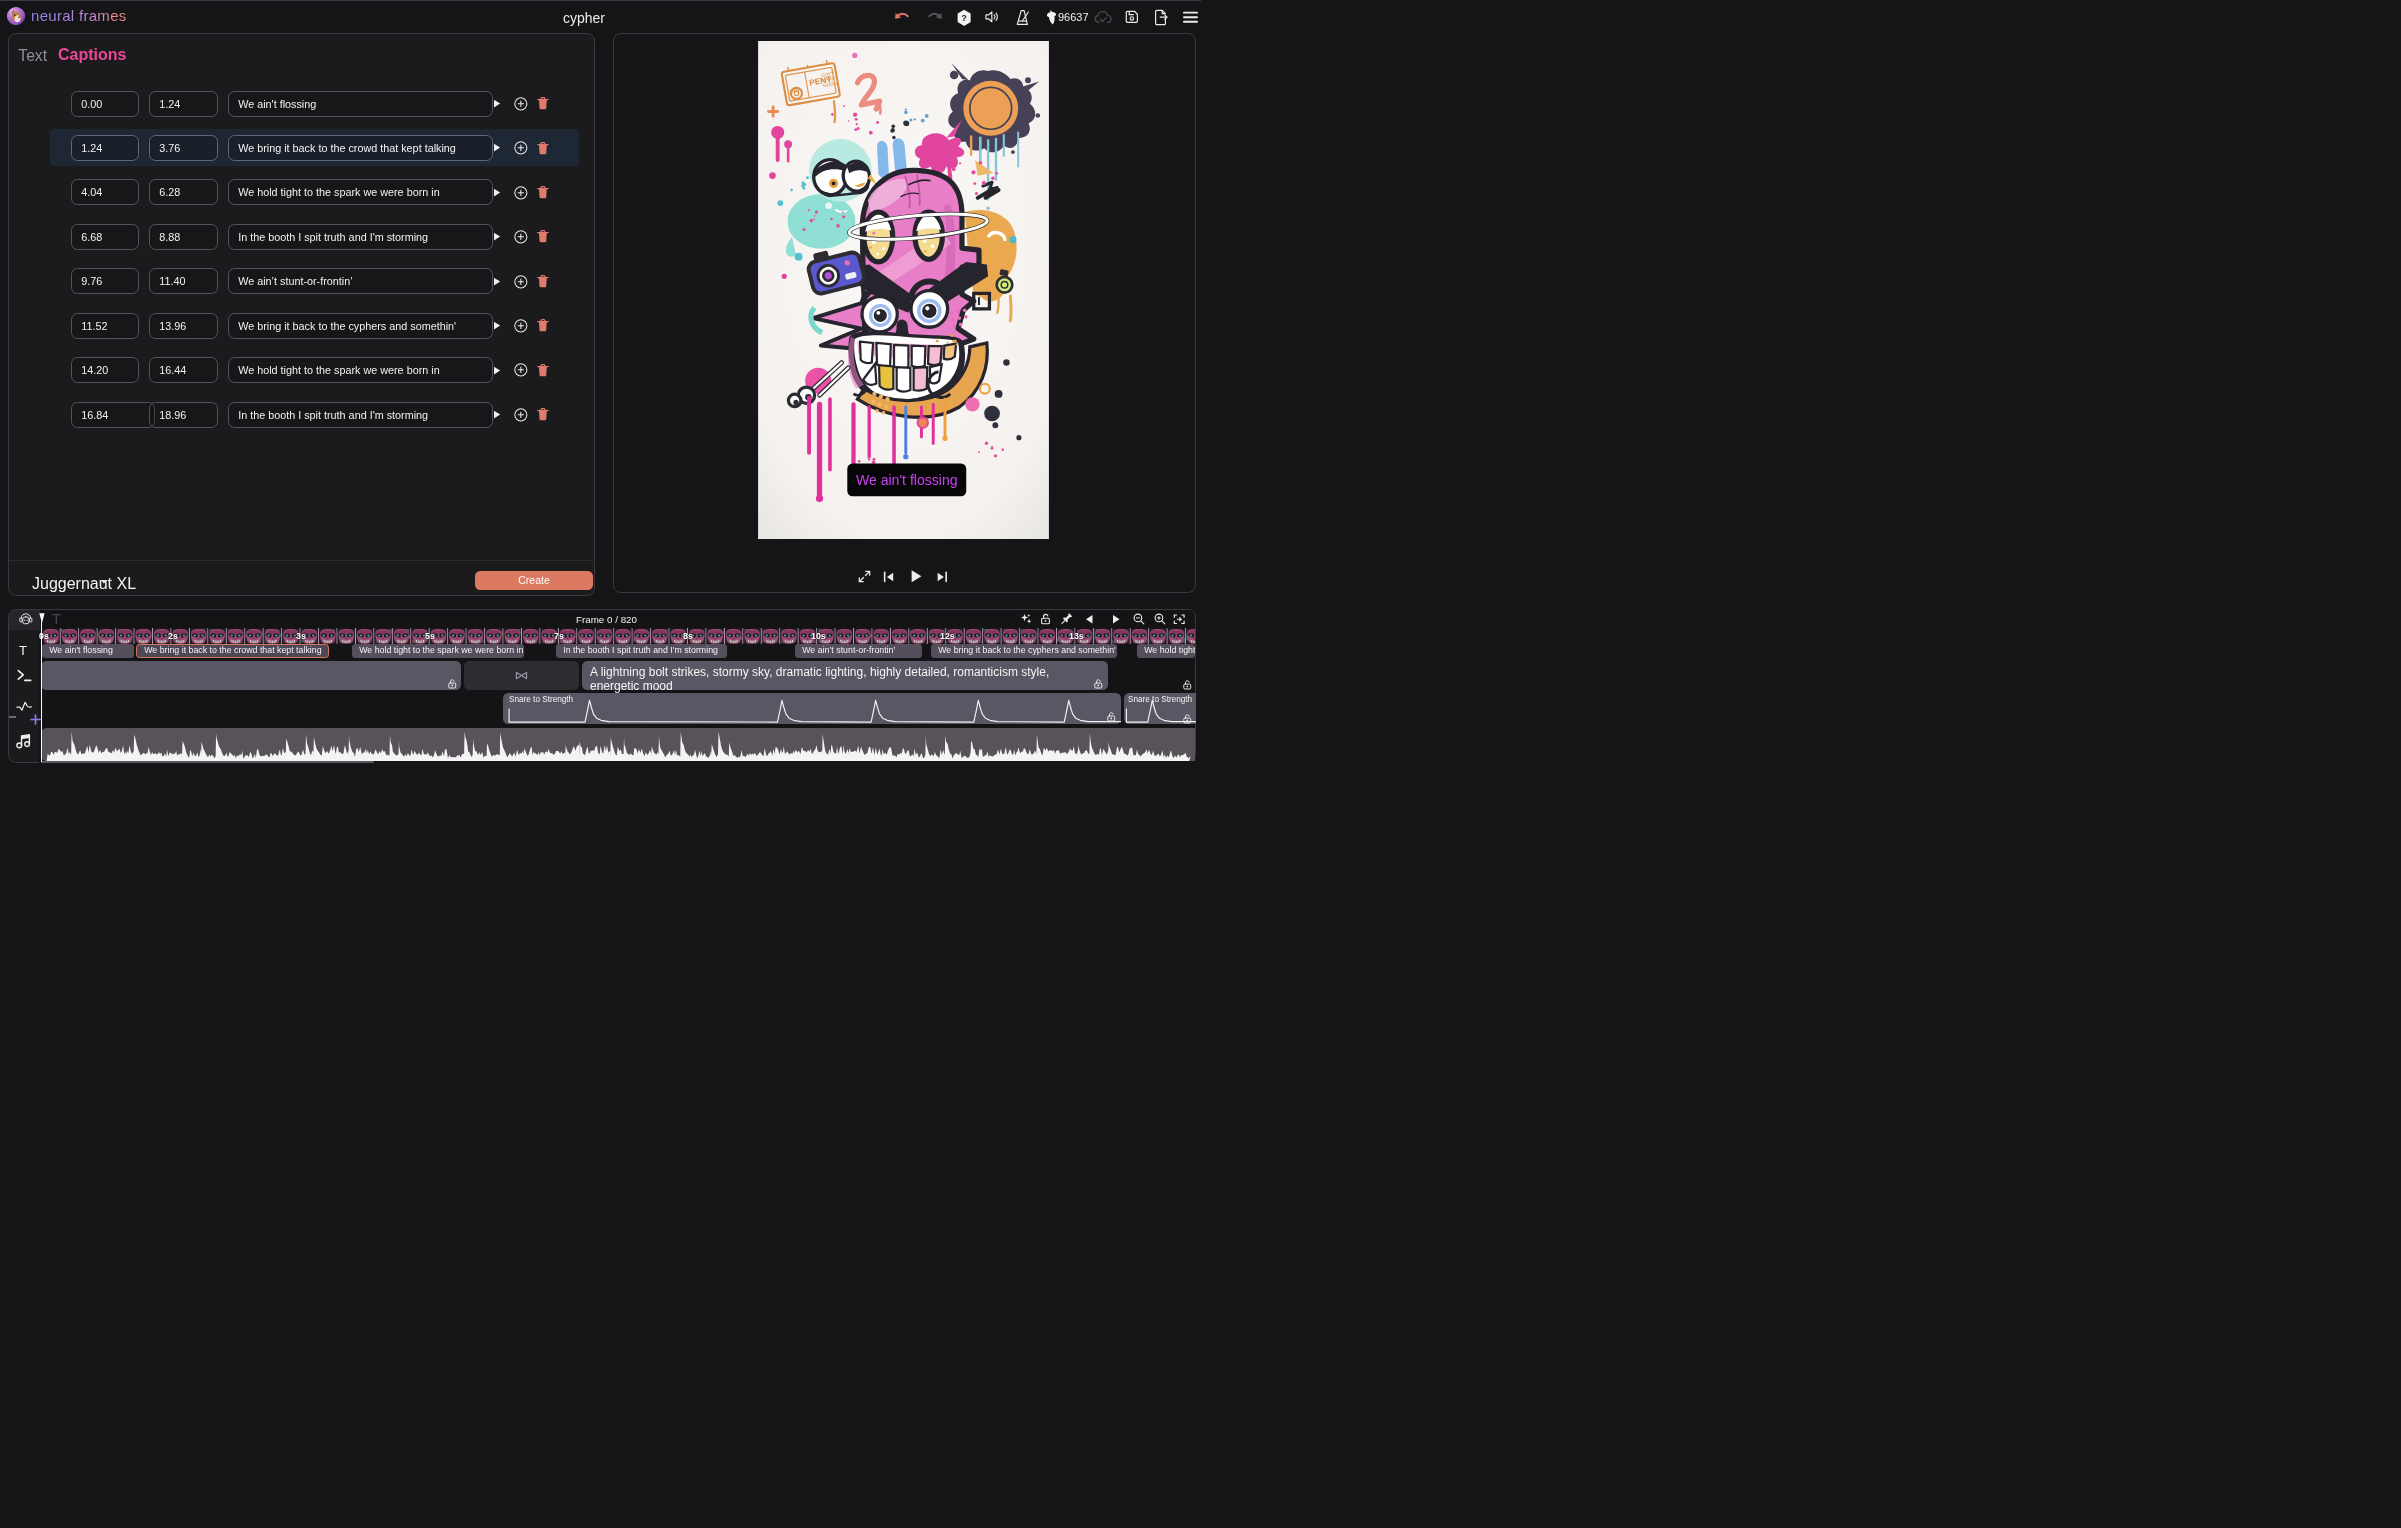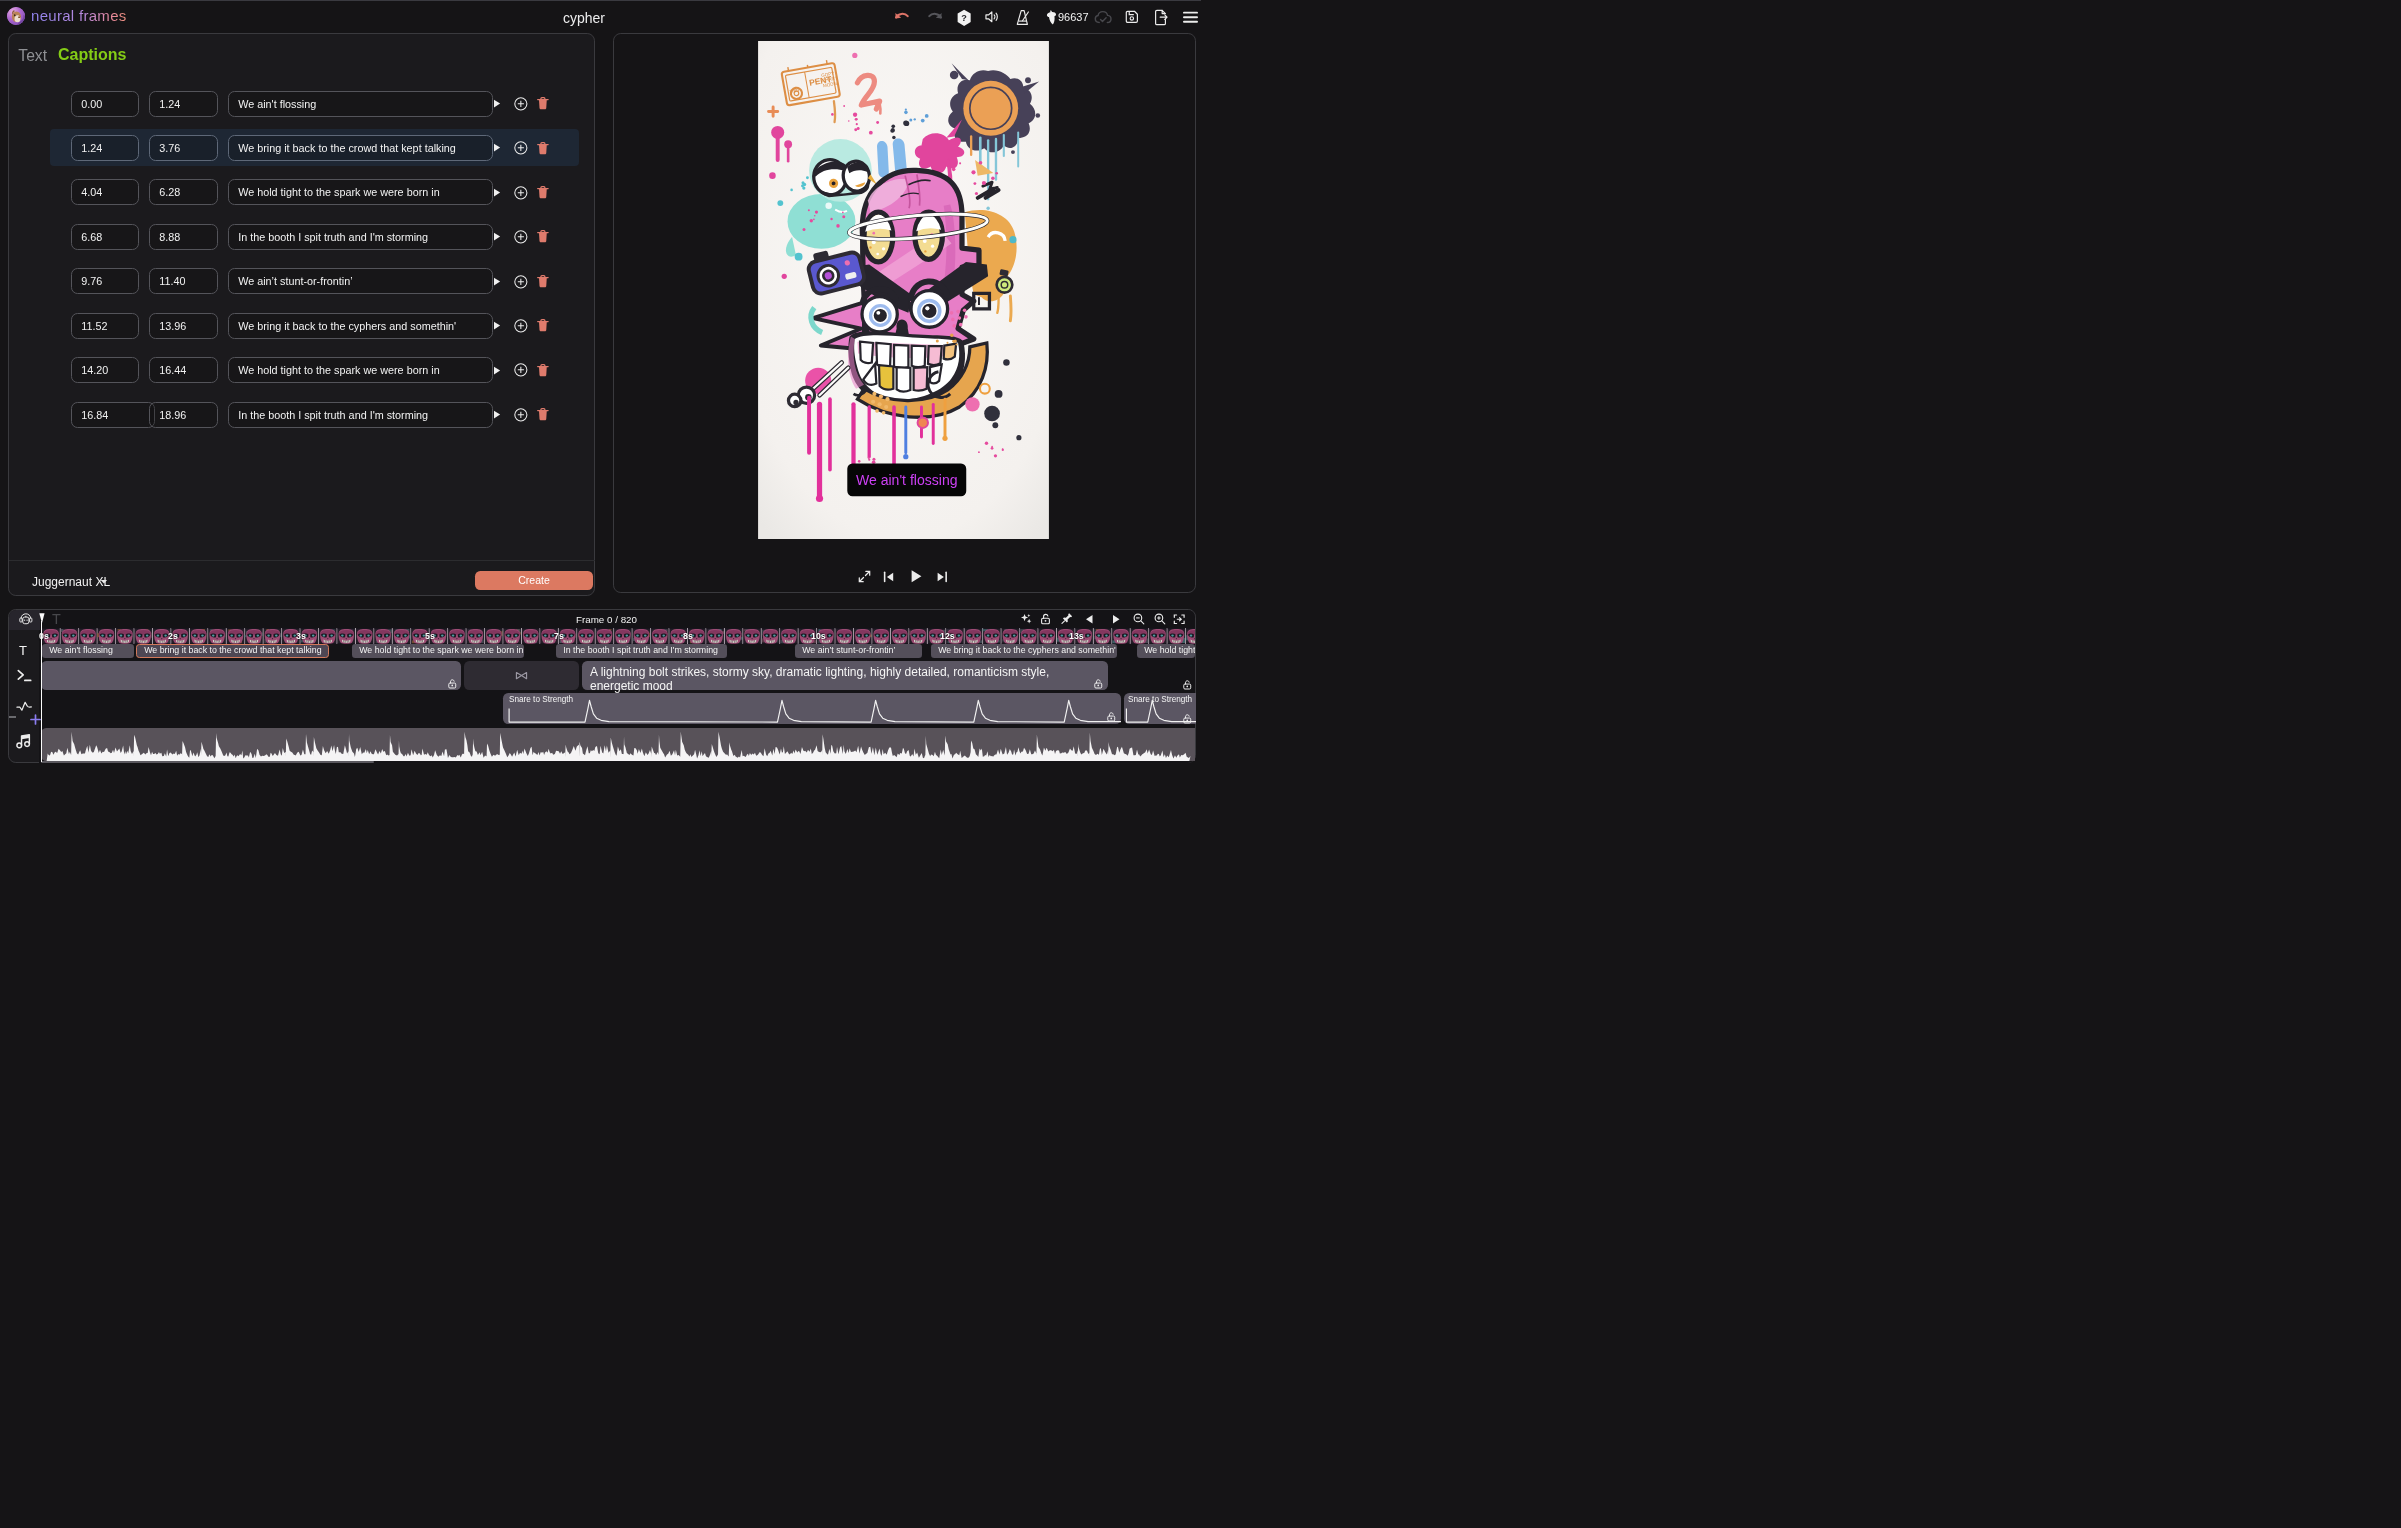--- a/index.html
+++ b/index.html
@@ -11,29 +11,29 @@
   background:radial-gradient(circle at 35% 30%, #e9b7e0 0%, #b06ad0 45%, #7b4bb0 100%); overflow:hidden;}
 .logo { left:31px; top:7.2px; font-size:15px; letter-spacing:0.3px;
   background:linear-gradient(90deg,#8f83ee 0%,#b88ade 55%,#e9899a 85%,#ec8f7d 100%);
   -webkit-background-clip:text; background-clip:text; color:transparent; font-weight:400;}
 #cypher { left:543px; top:9.8px; width:82px; text-align:center; font-size:14px; color:#ededee; }
 .panel { background:#1b1a1d; border:0.7px solid #3a3a3e; border-radius:7.8px; }
 #left-panel { left:7.8px; top:33px; width:587px; height:563px; }
 #right-panel { left:613px; top:33px; width:583px; height:560px; background:#151416; }
 #timeline { left:7.8px; top:609px; width:1188px; height:154px; }
 .tab-text { left:18.3px; top:47px; font-size:15.7px; color:#8f9094; }
-.tab-captions { left:58px; top:46px; font-size:16px; color:#84cc16; font-weight:700; }
+.tab-captions { left:58px; top:46px; font-size:16px; color:#ec4899; font-weight:700; }
 .hl-row { left:50px; top:129px; width:529px; height:37px; background:#1e2734; border-radius:3.9px; }
 .tbox { position:absolute; height:26px; border:0.7px solid #54545a; border-radius:6.5px;
   background:rgba(10,10,12,0.25); color:#f2f2f2; font-size:10.8px; line-height:25px; padding-left:9.2px;margin-left:16px; }
 .hlb { border-color:#5e6878; }
 .rowico { position:absolute; }
 .create-btn { left:475px; top:571px; width:118px; height:19px; background:#dc7961; border-radius:5.2px;
   color:#fff; font-size:10.5px; text-align:center; line-height:19px; }
-.jug { left:32px; top:575px; font-size:12px; color:#f2f2f2; }
+.jug { left:32px; top:575px; font-size:16px; color:#f2f2f2; }
 .divider { left:8.5px; top:560px; width:586px; height:0.7px; background:#2c2c2f; }
 svg { display:block; }
 .cap-pill { position:absolute; top:644px; height:14.4px; background:#544f5a; border-radius:3.3px;
   color:#f5f5f5; font-size:8.8px; line-height:13.7px; padding-left:7.2px; white-space:nowrap; overflow:hidden; }
 .seg { position:absolute; background:#5b5663; border-radius:5.2px; }
 .strip-label { position:absolute; top:631px; font-size:8.8px; font-weight:700; color:#fff;
   text-shadow:0 0 2px rgba(0,0,0,0.9); }
 </style></head>
 <body>
 <div class="abs" id="top-strip"></div>

